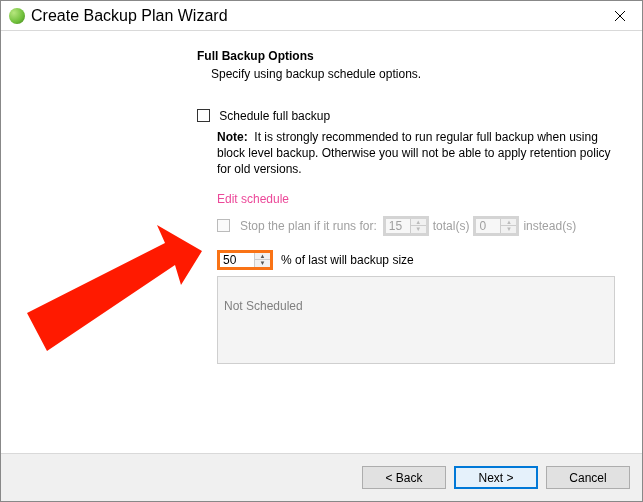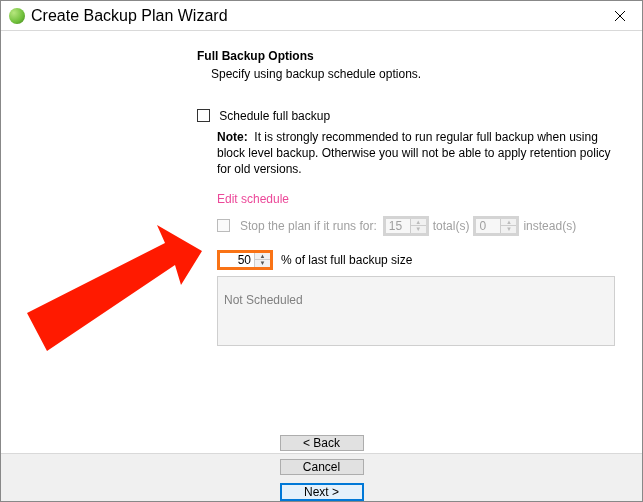--- a/index.html
+++ b/index.html
@@ -75,51 +75,51 @@
     background: #fff;
     height: 20px;
   }
   .spin.disabled { color: #a0a0a0; border-color: #d4d4d4; background: #f7f7f7; }
   .spin input {
     border: none; outline: none;
     width: 24px; padding: 0 3px;
     font-family: inherit; font-size: 12px;
     background: transparent; color: inherit;
   }
-  .spin.wide input { width: 34px; text-align: right; }
+  .spin.wide input { width: 34px; }
   .spin .arrows {
     width: 16px; border-left: 1px solid #ccc;
     display: flex; flex-direction: column;
   }
   .spin .arrows div {
     flex:1; display:flex; align-items:center; justify-content:center;
     font-size: 6px; line-height: 1; color: #555; cursor: pointer;
     background: #f1f1f1;
   }
   .spin .arrows div:first-child { border-bottom: 1px solid #ccc; }
   .spin.disabled .arrows div { color: #bbb; cursor: default; }
   .runfull { margin-bottom: 8px; line-height: 1.3; }
   .pct-row { margin-left: 20px; display: flex; align-items: center; gap: 8px; margin-bottom: 6px; }
   .status-box {
     margin-left: 20px;
     border: 1px solid #cfcfcf;
     background: #f4f4f4;
-    height: 70px;
-    padding: 16px 6px;
+    height: 88px;
+    padding: 22px 6px;
     color: #808080;
     width: 398px;
   }
   .footer {
     position: absolute;
     left: 0; right: 0; bottom: 0;
     height: 48px;
     border-top: 1px solid #d9d9d9;
     background: #f0f0f0;
     display: flex; align-items: center; justify-content: flex-end;
-    padding: 0 12px; gap: 8px; flex-direction: column;
+    padding: 0 12px; gap: 8px;
   }
   .btn {
     min-width: 84px; height: 23px;
     border: 1px solid #adadad;
     background: #e1e1e1;
     font-family: inherit; font-size: 12px;
     cursor: pointer;
     padding: 0 10px;
   }
   .btn.primary {
@@ -186,32 +186,32 @@
 
 
   <div class="pct-row">
     <span class="spin wide">
       <input value="50" style="">
       <span class="arrows">
           <div>▲</div>
           <div>▼</div>
         </span>
     </span>
-    <span>% of last full backup size</span>
+    <span>% of last will backup size</span>
   </div>
 
   <div class="status-box">
     <span>Not Scheduled</span>
   </div>
 </div>
 
 <div class="footer">
   <button class="btn">&lt; Back</button>
+  <button class="btn primary">Next &gt;</button>
   <button class="btn">Cancel</button>
-  <button class="btn primary">Next &gt;</button>
 </div>
 
 <svg class="arrow-overlay" width="210" height="170">
   <defs>
     <marker id="ah" markerWidth="1" markerHeight="1" refX="0" refY="0" orient="auto"></marker>
   </defs>
   <polygon points="195,58 150,32 158,50 20,120 40,158 168,72 174,92" fill="#ff1a00"></polygon>
 </svg>
 
 </body></html>

